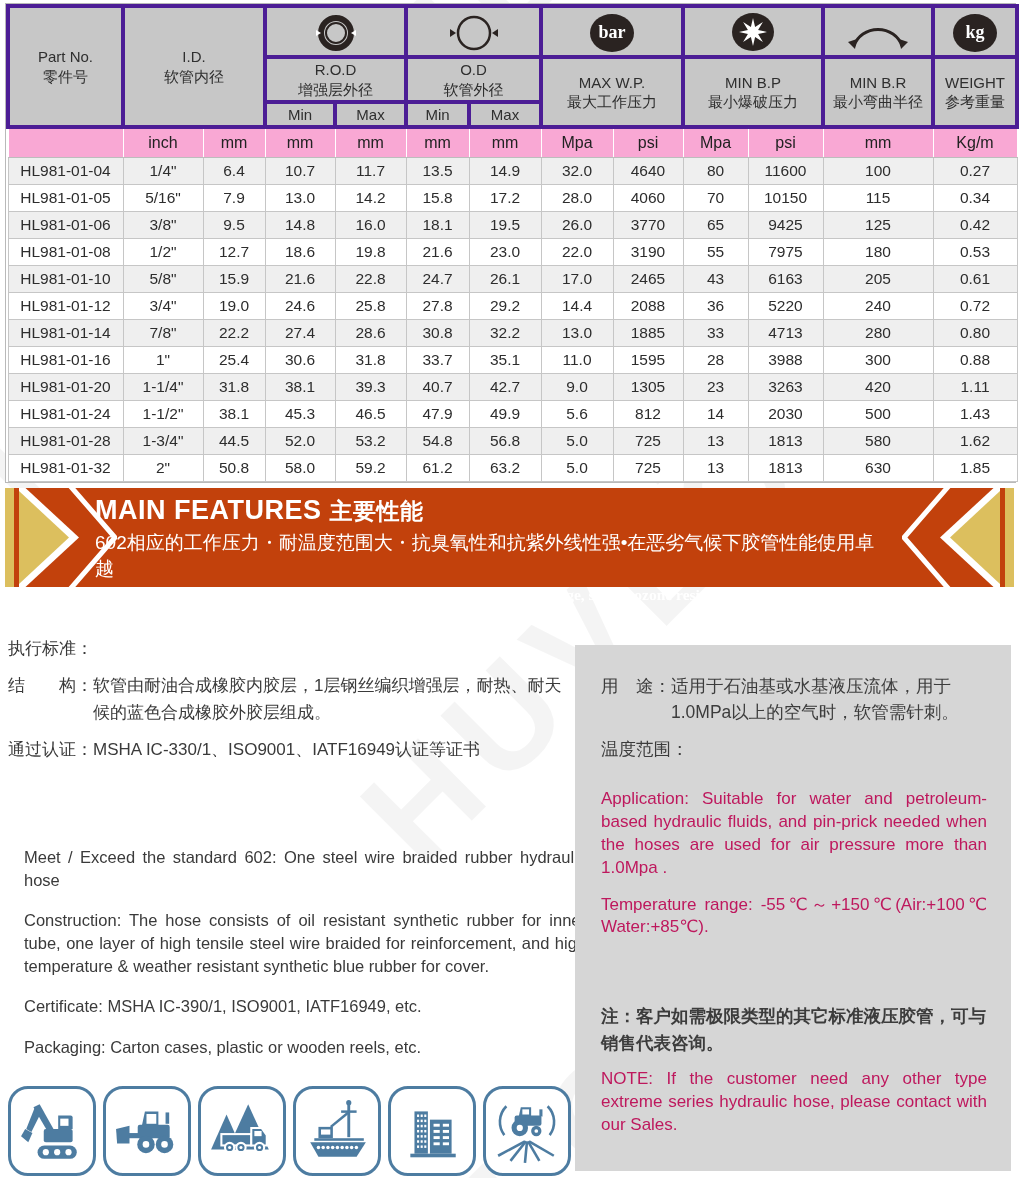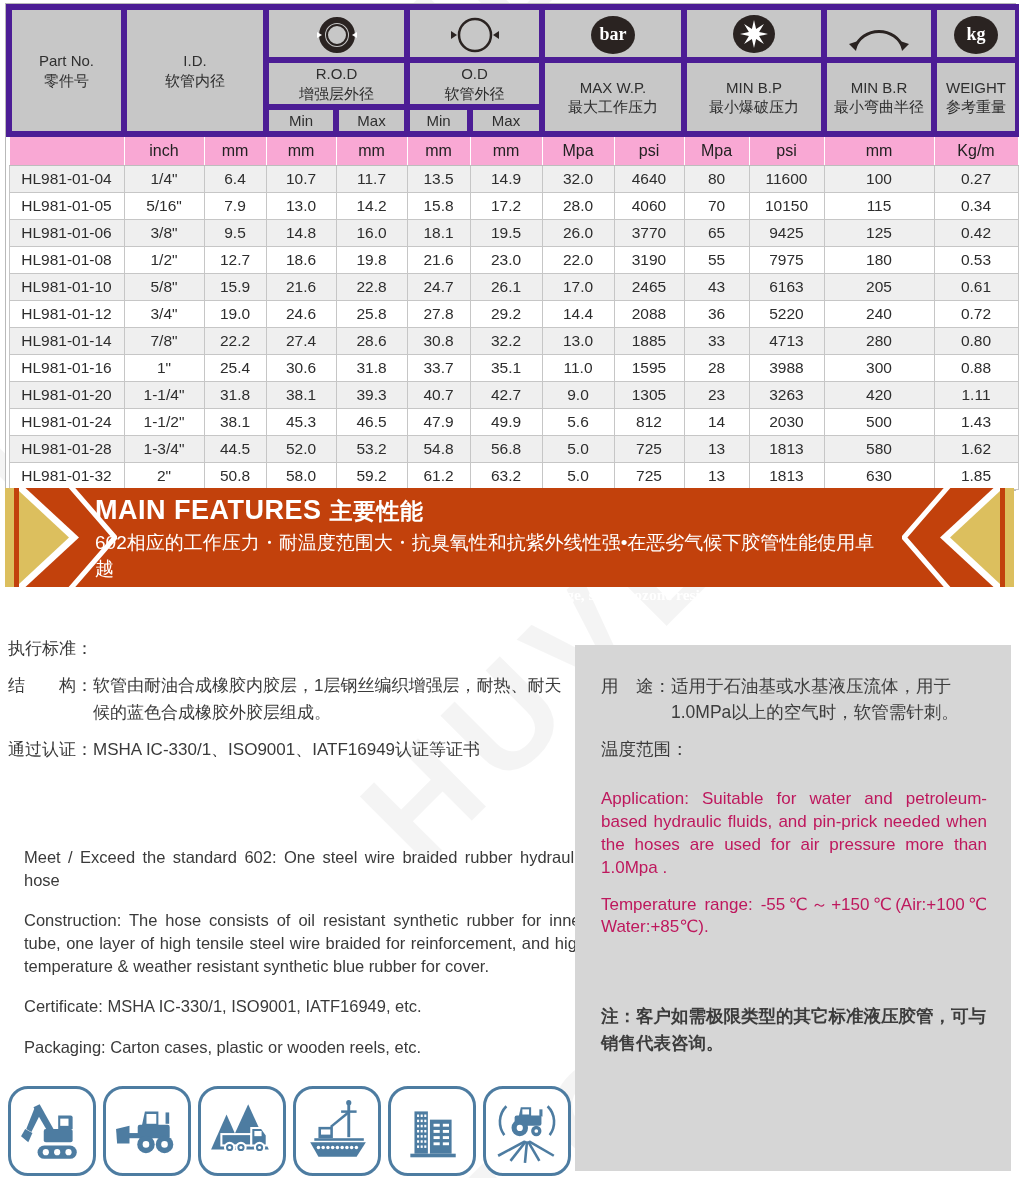--- a/index.html
+++ b/index.html
@@ -5,21 +5,21 @@
   html,body{margin:0;padding:0;background:#fff;}
   .page{position:relative;width:1019px;height:1178px;background:#fff;overflow:hidden;
         font-family:"Liberation Sans","DejaVu Sans",sans-serif;color:#333;}
   .watermark{position:absolute;font-size:140px;font-weight:bold;letter-spacing:14px;
              color:#000;opacity:0.04;transform:rotate(-45deg);transform-origin:left top;
              white-space:nowrap;pointer-events:none;z-index:0;}
   
   .table-wrap{position:absolute;left:5px;top:3px;width:1009px;border:1px solid #b9b9b9;z-index:1;background:#fff;}
   table.spec{border-collapse:collapse;width:100%;table-layout:fixed;}
   table.spec th,table.spec td{text-align:center;vertical-align:middle;padding:0;}
-  th.gh{background:#c7c7c7;border:6px solid #4c1d95;font-weight:normal;font-size:15px;color:#2f2f2f;line-height:1.3;}
+  th.gh{background:#c7c7c7;border:4px solid #4c1d95;font-weight:normal;font-size:15px;color:#2f2f2f;line-height:1.3;}
   tr.h-icon th{height:47px;}
   tr.h-label th{height:41px;}
   tr.h-minmax th{height:21px;font-size:15px;}
   tr.h-units td{height:28px;background:#f9a8d4;border:1px solid #fff;border-bottom:1px solid #bdbdbd;
                 font-size:16px;color:#222;}
   tbody td{height:26px;border:1px solid #c6c6c6;font-size:15.5px;color:#2d2d2d;background:#fff;}
   tbody tr:nth-child(odd) td{background:#efefef;}
   .h2l span{display:block;}
   .badge{width:44px;height:38px;border-radius:50%;background:#2a2321;color:#fff;
          font-family:"Liberation Serif","DejaVu Serif",serif;font-weight:bold;font-size:18px;
@@ -394,35 +394,36 @@
     </div>
     <div class="spec-item">
       <span class="spec-label">通过认证：</span>
       <span class="spec-text">MSHA IC-330/1、ISO9001、IATF16949认证等证书</span>
     </div>
   </div>
 
   <div class="specs-en">
     <p class="spec-en">Meet / Exceed the standard 602: One steel wire braided rubber hydraulic hose</p>
     <p class="spec-en">Construction: The hose consists of oil resistant synthetic rubber for inner tube,  one layer of high tensile steel wire braided for reinforcement, and high temperature &amp; weather resistant synthetic blue rubber for cover.</p>
-    <p class="spec-en">Certificate: MSHA IC-330/1, ISO9001, IATF16949,  etc.</p>
+    <p class="spec-en">Certificate: MSHA IC-390/1, ISO9001, IATF16949,  etc.</p>
     <p class="spec-en">Packaging: Carton cases, plastic or wooden reels, etc.</p>
   </div>
 
   <div class="gray-box">
     <div class="gb-item gb-usage">
       <span class="spec-label">用　途：</span>
       <span class="spec-text">适用于石油基或水基液压流体，用于1.0MPa以上的空气时，软管需针刺。</span>
     </div>
     <div class="gb-item gb-temp">
       <span class="spec-label">温度范围：</span>
     </div>
     <p class="gb-en">Application: Suitable for water and petroleum-based hydraulic fluids, and pin-prick needed when the hoses are used for air pressure more than 1.0Mpa .</p>
     <p class="gb-en gb-en-temp">Temperature range: -55℃～+150℃(Air:+100℃ Water:+85℃).</p>
     <p class="gb-note-zh">注：客户如需极限类型的其它标准液压胶管，可与销售代表咨询。</p>
+    <p class="gb-en">NOTE: If the customer need any other type extreme series hydraulic hose, please contact with our Sales.</p>
   </div>
 
   <div class="app-icons">
     <div class="app-icon-box">
       <svg width="66" height="66" viewBox="0 0 64 64" fill="#4d7ca1">
         <polygon points="28,33 14,9 20,6 34,31"></polygon>
           <polygon points="15,10 7,30 12,33 21,15"></polygon>
         <path d="M6,30 L13,34 L9,43 L2,37 Z"></path>
         <rect x="24" y="30" width="28" height="13" rx="2"></rect>
         <path d="M38,17 h12 a2,2 0 0 1 2,2 v11 h-14 z"></path>

